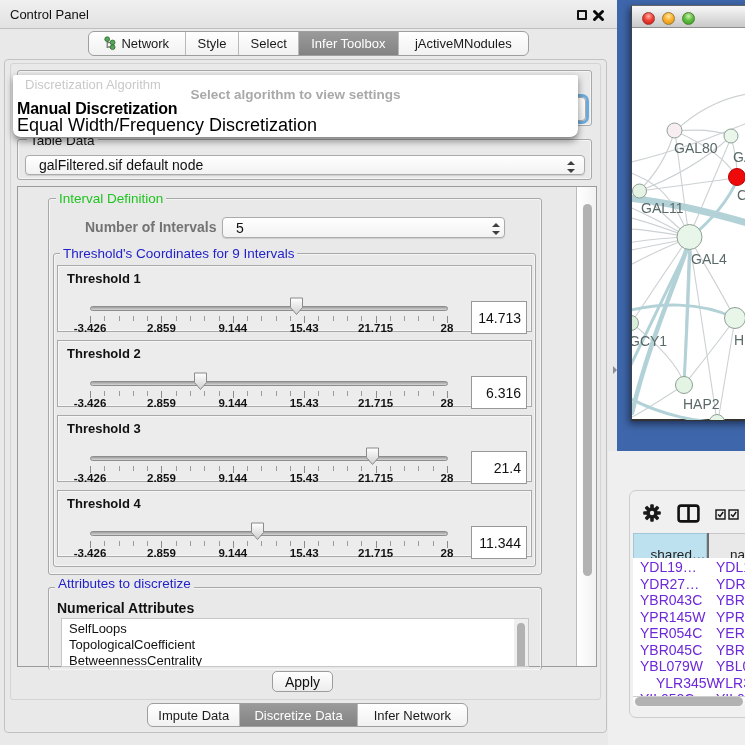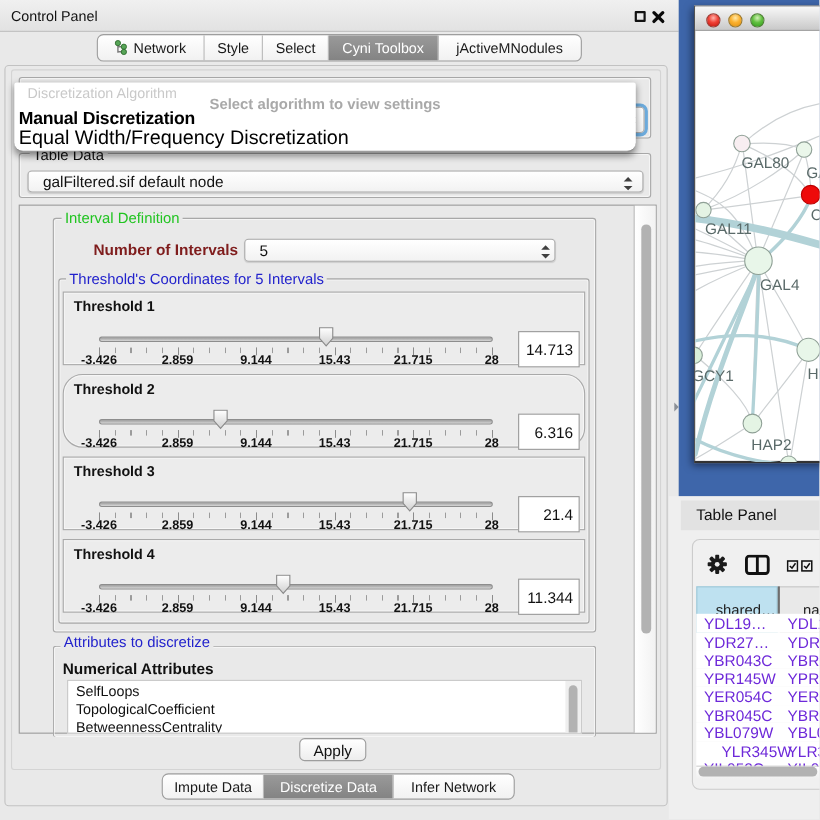--- a/index.html
+++ b/index.html
@@ -92,21 +92,21 @@
     <div class="s" style="width:97px;">
       <svg width="13" height="15" viewBox="0 0 13 15" style="margin-right:4px;">
         <path d="M3.2 3.5 V12 M3.2 6.5 H8 M3.2 11 H8" stroke="#7d7d7d" stroke-width="1.3" fill="none"></path>
         <circle cx="3.2" cy="3.2" r="2.4" fill="#57a557" stroke="#2e6b2e" stroke-width="0.8"></circle>
         <circle cx="8.6" cy="6.5" r="2.4" fill="#57a557" stroke="#2e6b2e" stroke-width="0.8"></circle>
         <circle cx="8.6" cy="11.2" r="2.4" fill="#57a557" stroke="#2e6b2e" stroke-width="0.8"></circle>
       </svg>
       Network</div>
     <div class="s" style="width:54px;">Style</div>
     <div class="s" style="width:60px;">Select</div>
-    <div class="s sel" style="width:100px;">Cyni Toolbox</div>
+    <div class="s sel" style="width:100px;">Infer Toolbox</div>
     <div class="s" style="width:130px;">jActiveMNodules</div>
   </div>
 
   <div id="mainpanel" class="abs"></div>
   <div id="innerpanel" class="abs"></div>
 
   <div class="group abs" style="left:17px;top:70px;width:575px;height:56px;"></div>
   <div class="combo abs" style="left:25px;top:97px;width:561px;height:24px;
        box-shadow:0 0 0 3px rgba(86,159,216,0.85);">
     <div class="stepper" style="right:7px;top:5px;">
@@ -126,31 +126,31 @@
   </div>
 
   <div class="abs" style="left:17px;top:186px;width:580px;height:481px;border:1px solid #9b9b9b;box-sizing:border-box;background:#e9e9e9;"></div>
 
   <div class="abs" style="left:576px;top:187px;width:20px;height:479px;background:linear-gradient(90deg,#ffffff,#f2f2f2);border-left:1px solid #bcbcbc;box-sizing:border-box;"></div>
   <div class="vsb-thumb abs" style="left:583px;top:204px;width:9px;height:372px;"></div>
 
   <div class="group abs" style="left:48px;top:198px;width:494px;height:377px;"></div>
   <div class="gtitle" style="left:56px;top:191px;color:#21c421;">Interval Definition</div>
 
-  <div class="abs" style="left:85px;top:219px;font-size:14px;font-weight:bold;color:#7f1d1d;">Number of Intervals</div>
+  <div class="abs" style="left:85px;top:219px;font-size:14px;font-weight:bold;color:#737373;">Number of Intervals</div>
   <div class="combo abs" style="left:222px;top:217px;width:283px;height:21px;">
     <div class="ct">5</div>
     <div class="stepper" style="right:4px;top:4.5px;">
         <div class="up"></div>
         <div class="dn"></div>
       </div>
   </div>
 
   <div class="group abs" style="left:53px;top:253px;width:483px;height:314px;"></div>
-  <div class="gtitle" style="left:60px;top:246px;color:#2222cc;">Threshold's Coordinates for 5 Intervals</div>
+  <div class="gtitle" style="left:60px;top:246px;color:#2222cc;">Threshold's Coordinates for 9 Intervals</div>
 
   <div class="tbox" style="top:265px;">
     <div class="lab">Threshold 1</div>
     <div class="track"></div>
     <div class="ticks"></div>
     <div class="ticksM"></div>
     <div class="tlabels">
         <span style="left:32.0px;">-3.426</span>
         <span style="left:103.4px;">2.859</span>
         <span style="left:174.8px;">9.144</span>
@@ -162,21 +162,21 @@
     <svg class="thumb" style="left:230.6px;" width="15" height="19" viewBox="0 0 15 19">
       <defs>
           <linearGradient id="thg1" x1="0" y1="0" x2="0" y2="1">
         <stop offset="0" stop-color="#ffffff"></stop>
             <stop offset="1" stop-color="#cfcfcf"></stop>
           </linearGradient>
         </defs>
       <path d="M1.5 1 H13.5 V10.5 L7.5 17.5 L1.5 10.5 Z" fill="url(#thg1)" stroke="#8a8a8a" stroke-width="1"></path>
     </svg>
   </div>
-  <div class="tbox" style="top:340px;border-radius:18px;">
+  <div class="tbox" style="top:340px;">
     <div class="lab">Threshold 2</div>
     <div class="track"></div>
     <div class="ticks"></div>
     <div class="ticksM"></div>
     <div class="tlabels">
         <span style="left:32.0px;">-3.426</span>
         <span style="left:103.4px;">2.859</span>
         <span style="left:174.8px;">9.144</span>
         <span style="left:246.2px;">15.43</span>
         <span style="left:317.6px;">21.715</span>
@@ -334,23 +334,20 @@
         <text x="738" y="199">C</text>
         <text x="642" y="212">GAL11</text>
         <text x="692" y="263">GAL4</text>
         <text x="630" y="345">GCY1</text>
         <text x="735" y="344">HI</text>
         <text x="684" y="408">HAP2</text>
       </g>
     </svg>
   </div>
 
-  <div id="tpbar" class="abs">
-      <div class="txt abs">Table Panel</div>
-    </div>
   <div id="tablepanel" class="abs"></div>
   <svg class="abs" style="left:643px;top:504px;" width="18" height="18" viewBox="0 0 18 18">
     <g fill="#1a1a1a">
       <circle cx="9" cy="9" r="5.8"></circle>
       <g id="teeth">
         <rect x="7.2" y="0.2" width="3.6" height="4" rx="1"></rect>
         <rect x="7.2" y="13.8" width="3.6" height="4" rx="1"></rect>
         <rect x="0.2" y="7.2" width="4" height="3.6" rx="1"></rect>
         <rect x="13.8" y="7.2" width="4" height="3.6" rx="1"></rect>
         <g transform="rotate(45 9 9)">

